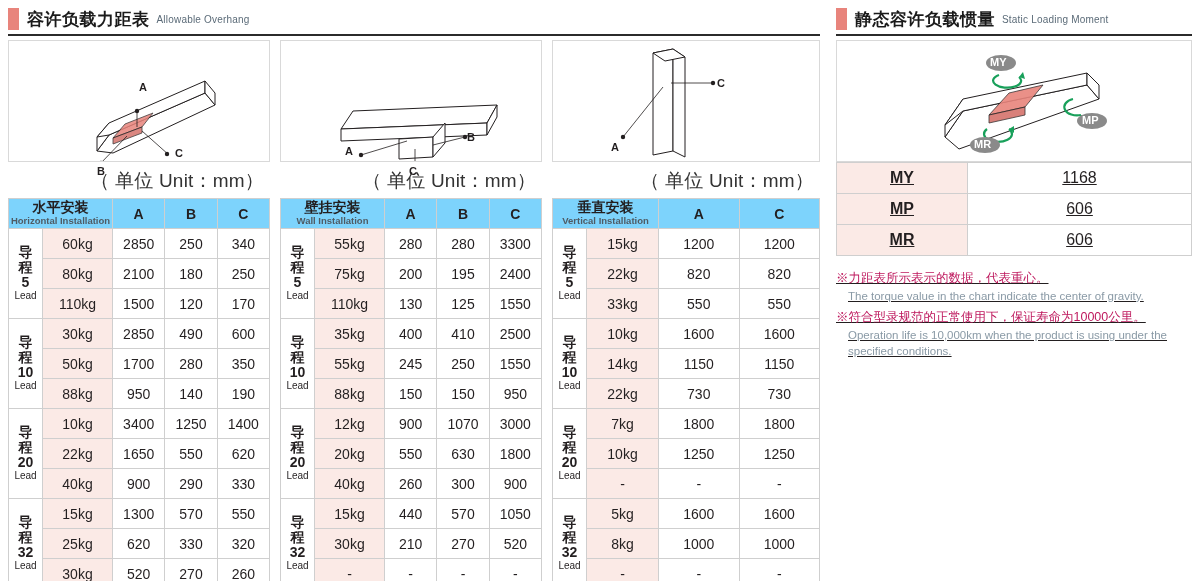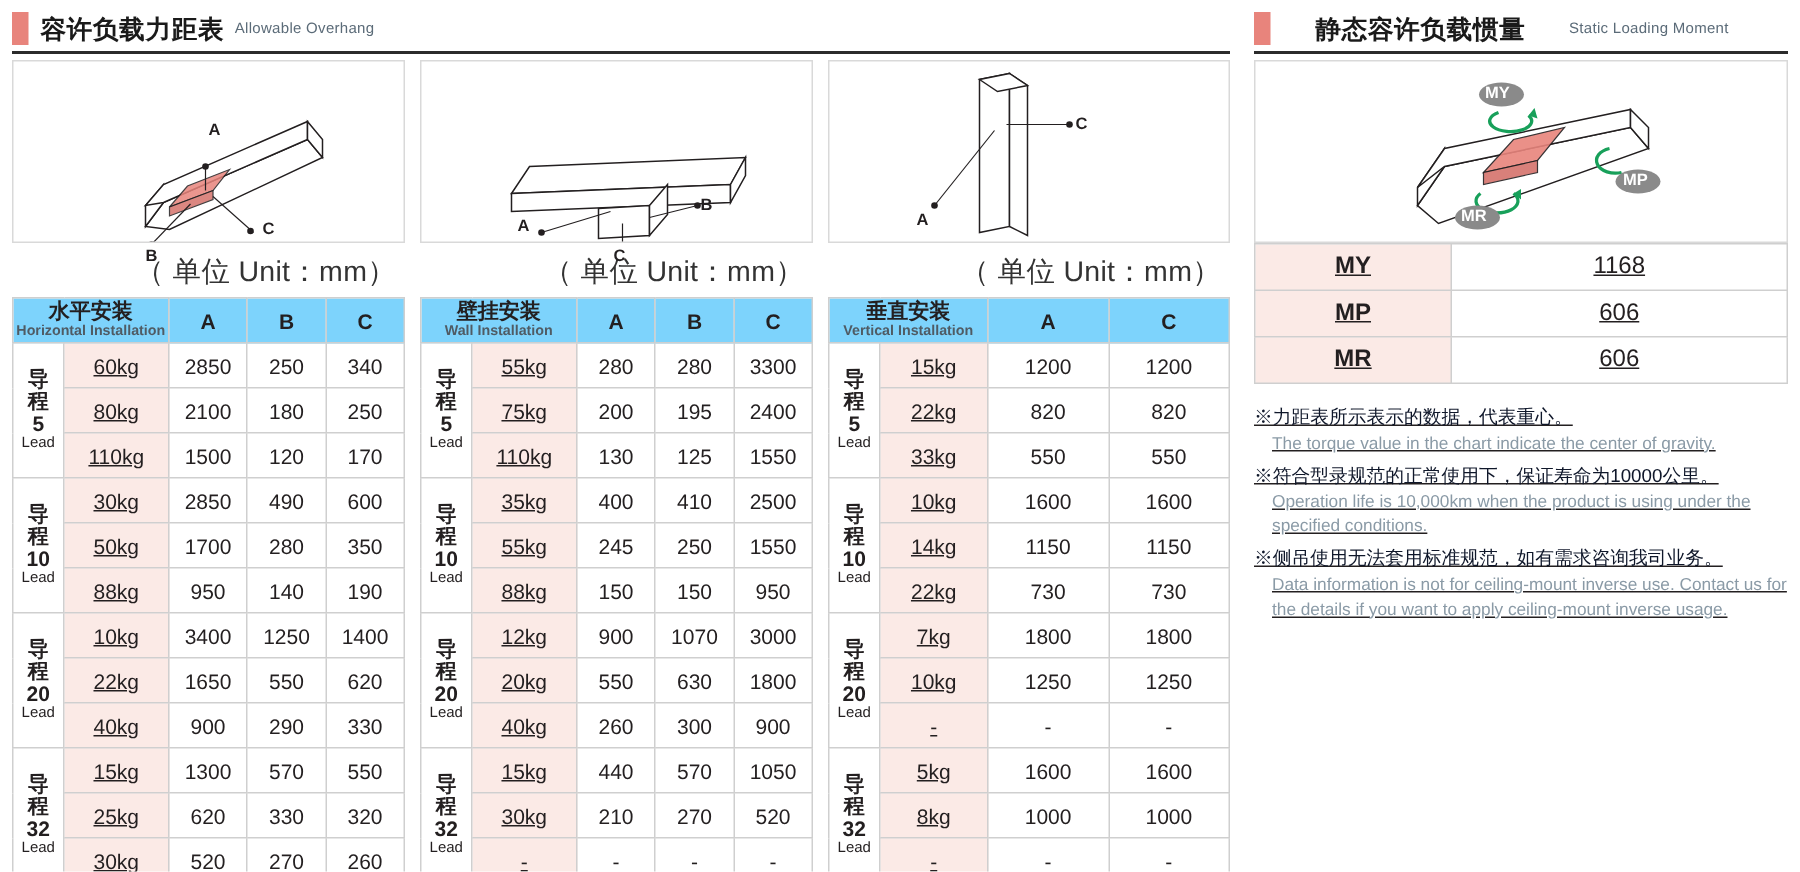--- a/index.html
+++ b/index.html
@@ -49,21 +49,21 @@
   }
   .sec-head .rule {
     position: absolute;
     left: 0;
     bottom: -4px;
     height: 2px;
     background: #2b2b2b;
   }
   #head-left { left: 8px; width: 812px; }
   #head-left .rule { width: 812px; }
-  #head-right { left: 836px; width: 356px; gap: 22px; }
+  #head-right { left: 836px; width: 356px; }
   #head-right .rule { width: 356px; }
 
   
   .col {
     position: absolute;
     top: 40px;
   }
   #col1 { left: 8px;   width: 262px; }
   #col2 { left: 280px; width: 262px; }
   #col3 { left: 552px; width: 268px; }
@@ -97,21 +97,20 @@
     font-size: 14px;
     height: 29px;
     padding: 0;
     color: #231f20;
   }
   .hdr-pink {
     background: #7dd3fc;
   }
   .cell-pink {
     background: #fbeae6;
-    text-decoration: underline;
   }
   .lead-cell {
     background: #ffffff;
     font-size: 12px;
     line-height: 1.06;
     width: 34px;
     font-weight: bold;
     letter-spacing: 0;
   }
   .lead-cell .lead-en {
@@ -162,21 +161,21 @@
     font-weight: bold;
     width: 130px;
   }
 
   .notes {
     margin-top: 14px;
     font-size: 12.5px;
     line-height: 1.42;
   }
   .notes .cn {
-    color: #0f172a;
+    color: #be185d;
   }
   .notes .en {
     color: #8a9aa6;
     padding-left: 12px;
     font-size: 11.5px;
   }
   .notes .blk { margin-bottom: 5px; }
 
   
   .fig-lbl {
@@ -643,20 +642,16 @@
 
     <div class="notes" id="notes-block">
         <div class="blk">
           <div class="cn">※力距表所示表示的数据，代表重心。</div>
           <div class="en">The torque value in the chart indicate the center of gravity.</div>
         </div>
         <div class="blk">
           <div class="cn">※符合型录规范的正常使用下，保证寿命为10000公里。</div>
           <div class="en">Operation life is 10,000km when the product is using under the specified conditions.</div>
         </div>
-        <div class="blk">
-          <div class="cn">※侧吊使用无法套用标准规范，如有需求咨询我司业务。</div>
-          <div class="en">Data information is not for ceiling-mount inverse use. Contact us for the details if you want to apply ceiling-mount inverse usage.</div>
-        </div>
       </div>
   </div>
 
 </div>
 
 </body></html>

